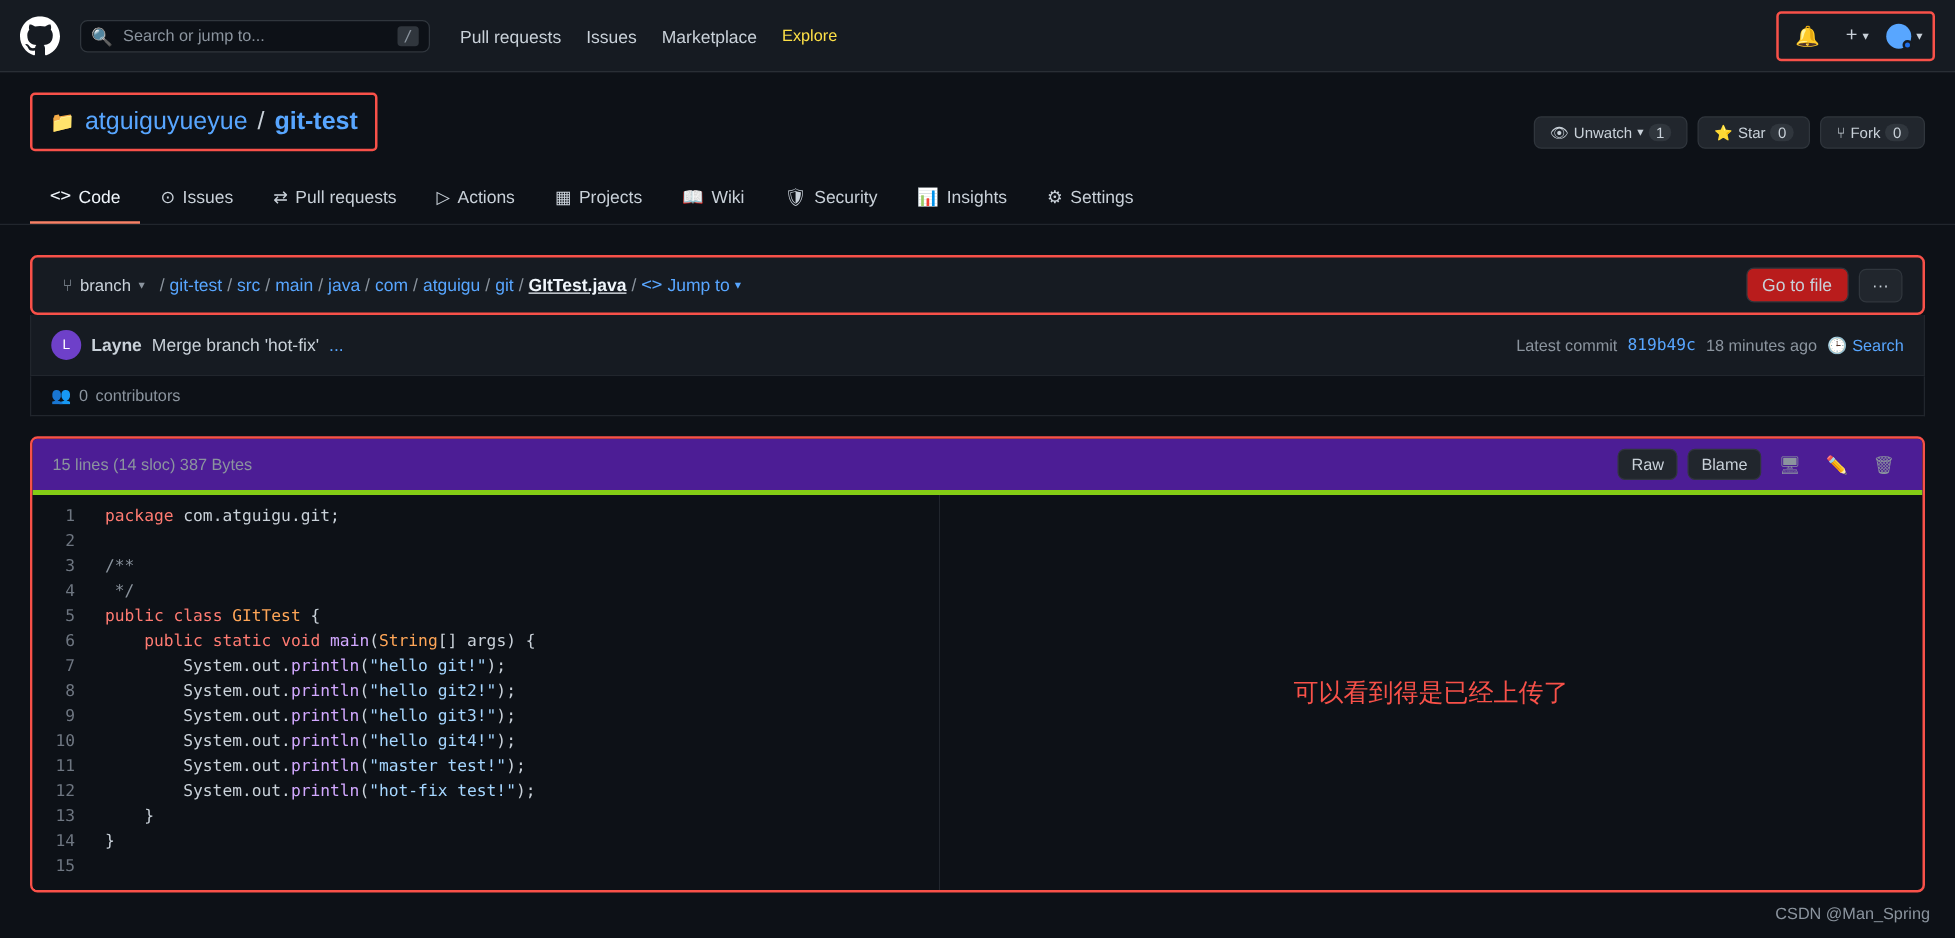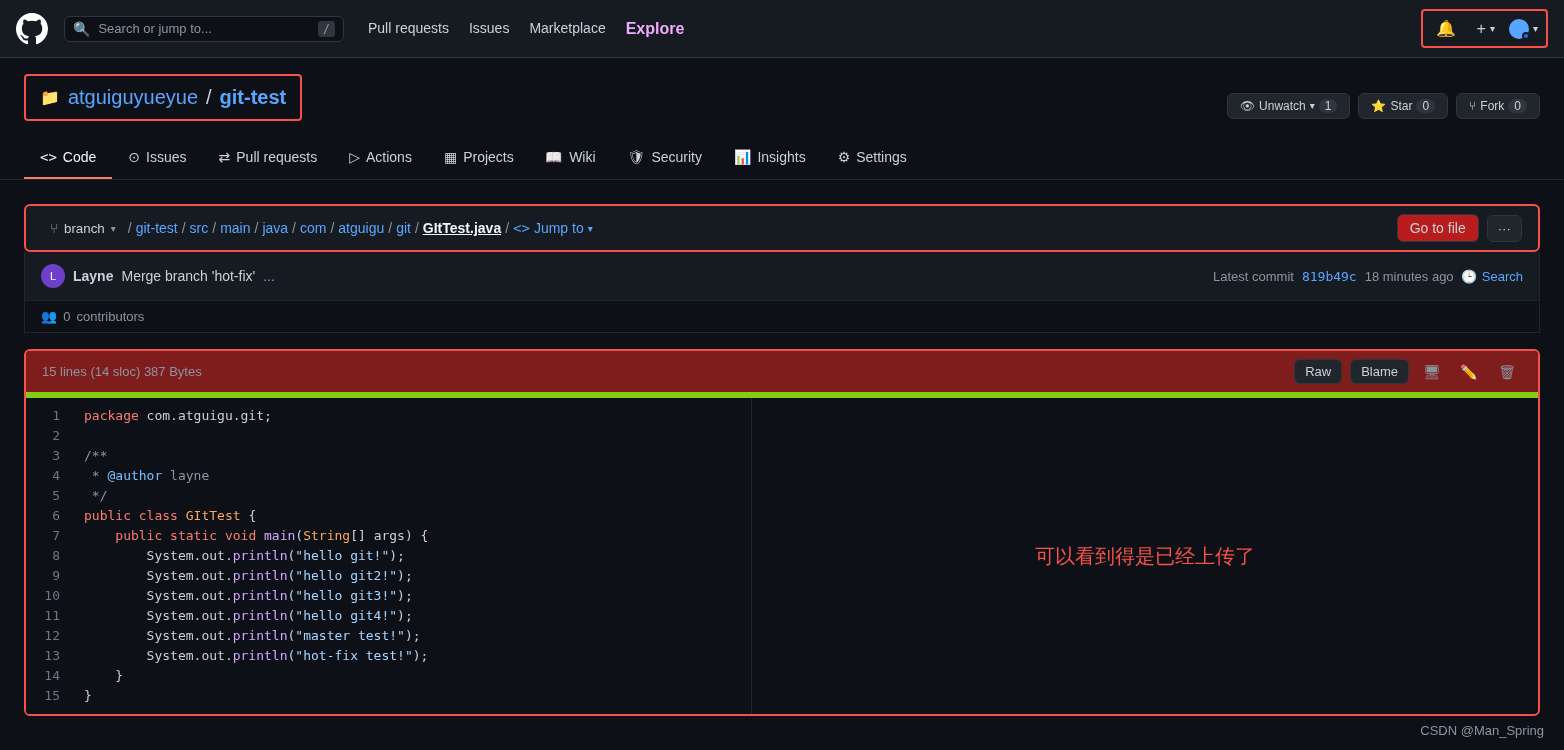--- a/index.html
+++ b/index.html
@@ -59,21 +59,21 @@
     .commit-ellipsis { color: #58a6ff; cursor: pointer; }
     .commit-right { display: flex; align-items: center; gap: 8px; color: #8b949e; font-size: 13px; padding-left: 44px; }
     .commit-sha { color: #58a6ff; font-family: monospace; }
     .history-link { display: flex; align-items: center; gap: 4px; color: #58a6ff; text-decoration: none; font-weight: 500; }
 
     
     .contributors-row { background: #0d1117; border: 1px solid #21262d; border-top: none; padding: 8px 16px; display: flex; align-items: center; gap: 6px; color: #8b949e; font-size: 13px; }
 
     
     .file-viewer { border: 1px solid #21262d; border-top: none; border-radius: 0 0 6px 6px; overflow: hidden; border: 2px solid #f85149; border-radius: 6px; margin-top: 16px; }
-    .file-header { background: #7f1d1d; border-bottom: 6px solid #84cc16; padding: 8px 16px; display: flex; align-items: center; justify-content: space-between; }
+    .file-header { background: #4c1d95; border-bottom: 4px solid #84cc16; padding: 8px 16px; display: flex; align-items: center; justify-content: space-between; }
     .file-meta { color: #8b949e; font-size: 13px; }
     .file-actions { display: flex; align-items: center; gap: 8px; }
     .file-action-btn { background: #21262d; border: 1px solid #30363d; color: #c9d1d9; border-radius: 6px; padding: 4px 10px; cursor: pointer; font-size: 13px; }
     .file-icon-btn { background: none; border: none; color: #8b949e; cursor: pointer; font-size: 14px; padding: 4px 6px; }
 
     
     .code-area { display: flex; background: #0d1117; overflow-x: auto; }
     .line-numbers { background: #0d1117; padding: 8px 0; min-width: 50px; text-align: right; user-select: none; }
     .line-num { color: #6e7681; padding: 0 16px 0 8px; font-family: 'SFMono-Regular', Consolas, monospace; font-size: 13px; line-height: 20px; display: block; }
     .code-content { padding: 8px 16px 8px 8px; flex: 1; }
@@ -101,21 +101,21 @@
   <div class="search-box">
     <span style="color:#8b949e">🔍</span>
     <span style="color:#8b949e;font-size:13px">Search or jump to...</span>
     <span style="flex:1"></span>
     <span class="search-slash">/</span>
   </div>
   <div class="nav-links">
     <a style="color:#c9d1d9;text-decoration:none;font-size:14px;font-weight:500">Pull requests</a>
     <a style="color:#c9d1d9;text-decoration:none;font-size:14px;font-weight:500">Issues</a>
     <a style="color:#c9d1d9;text-decoration:none;font-size:14px;font-weight:500">Marketplace</a>
-    <a style="color:#f0abfc;text-decoration:none;font-size:16px;font-weight:700">Explore</a>
+    <a style="color:#fde047;text-decoration:none;font-size:13px;font-weight:400">Explore</a>
   </div>
   <div class="spacer"></div>
   <div class="nav-right">
     <button class="nav-right-btn">🔔</button>
     <button class="nav-right-btn">
       <span>+</span>
       <span style="font-size:10px">▾</span>
     </button>
     <div class="avatar-btn">
       <div class="avatar-circle">
@@ -286,21 +286,20 @@
             <span class="line-num">11</span>
             <span class="line-num">12</span>
             <span class="line-num">13</span>
             <span class="line-num">14</span>
             <span class="line-num">15</span>
           </div>
           <div class="code-content">
             <div class="code-line"><span class="kw">package</span> com.atguigu.git;</div>
             <div class="code-line">&nbsp;</div>
             <div class="code-line"><span class="cm">/**</span></div>
-            <div class="code-line"><span class="cm"> * <span style="color:#79c0ff">@author</span> layne</span></div>
             <div class="code-line"><span class="cm"> */</span></div>
             <div class="code-line"><span class="kw">public</span> <span class="kw">class</span> <span class="cls">GItTest</span> {</div>
             <div class="code-line">    <span class="kw">public</span> <span class="kw">static</span> <span class="kw">void</span> <span style="color:#d2a8ff">main</span>(<span class="cls">String</span>[] args) {</div>
             <div class="code-line">        System.out.<span style="color:#d2a8ff">println</span>(<span class="str">"hello git!"</span>);</div>
             <div class="code-line">        System.out.<span style="color:#d2a8ff">println</span>(<span class="str">"hello git2!"</span>);</div>
             <div class="code-line">        System.out.<span style="color:#d2a8ff">println</span>(<span class="str">"hello git3!"</span>);</div>
             <div class="code-line">        System.out.<span style="color:#d2a8ff">println</span>(<span class="str">"hello git4!"</span>);</div>
             <div class="code-line">        System.out.<span style="color:#d2a8ff">println</span>(<span class="str">"master test!"</span>);</div>
             <div class="code-line">        System.out.<span style="color:#d2a8ff">println</span>(<span class="str">"hot-fix test!"</span>);</div>
             <div class="code-line">    }</div>

